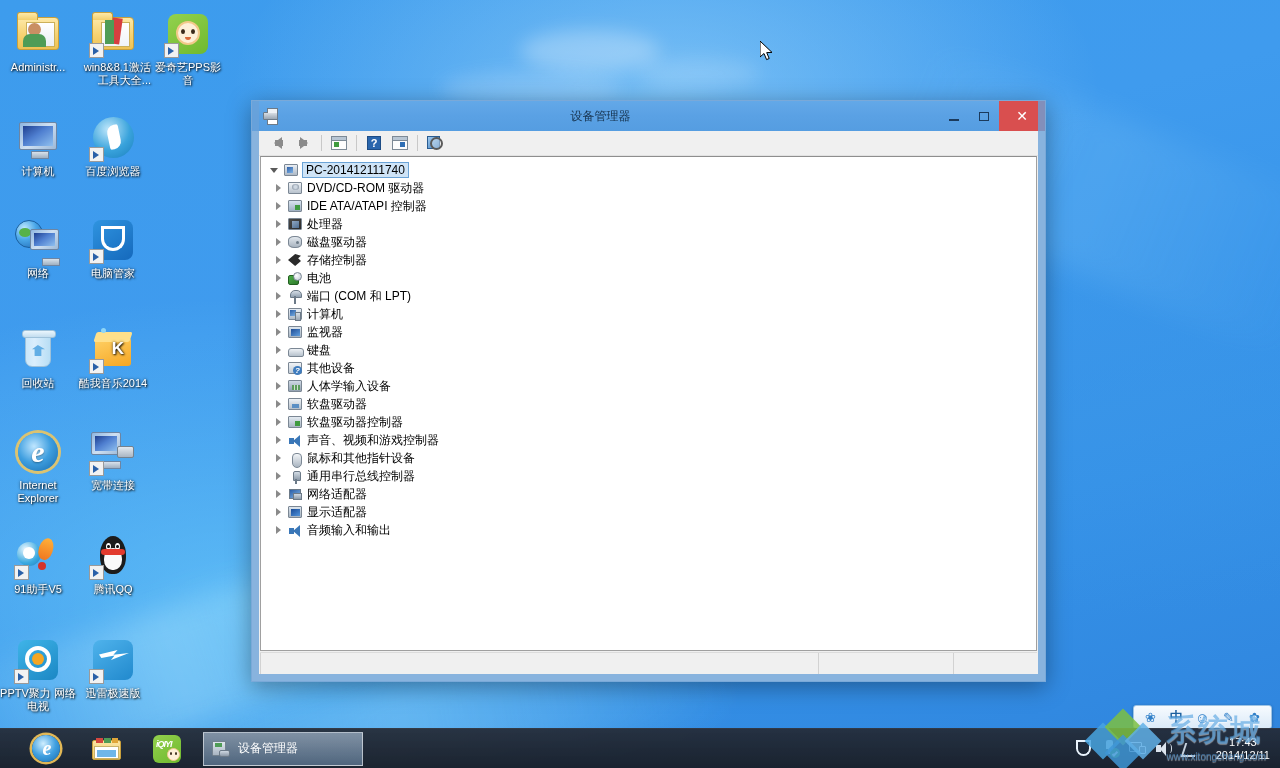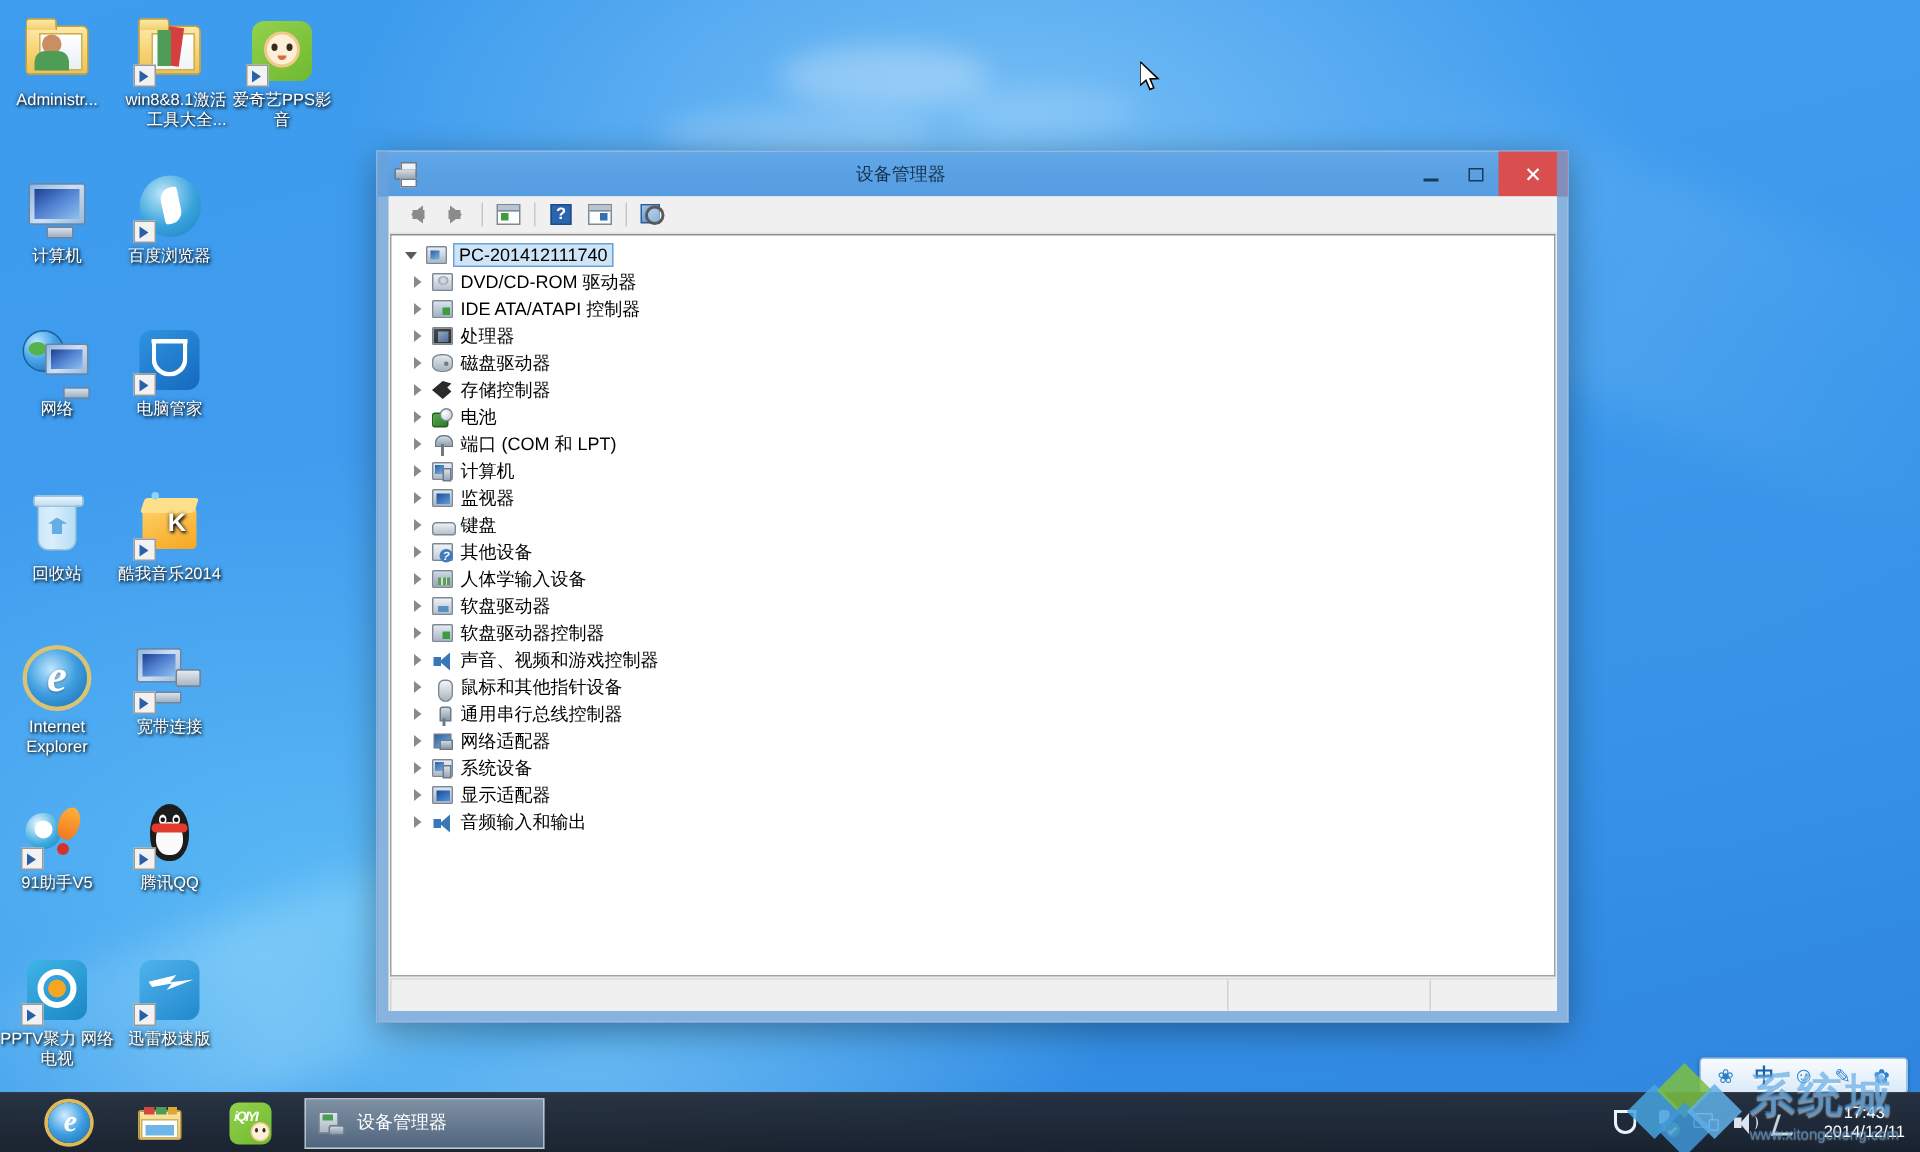--- a/index.html
+++ b/index.html
@@ -987,27 +987,20 @@
         </div>
 
         <div class="tree-row child">
           <span class="expander"></span>
           <span class="node-icon">
               <i class="ic-base ic-net"></i>
             </span>
           <span class="node-label">网络适配器</span>
         </div>
 
-        <div class="tree-row child">
-          <span class="expander"></span>
-          <span class="node-icon">
-              <i class="ic-base ic-sys"></i>
-            </span>
-          <span class="node-label">系统设备</span>
-        </div>
 
         <div class="tree-row child">
           <span class="expander"></span>
           <span class="node-icon">
               <i class="ic-base ic-display"></i>
             </span>
           <span class="node-label">显示适配器</span>
         </div>
 
         <div class="tree-row child">

